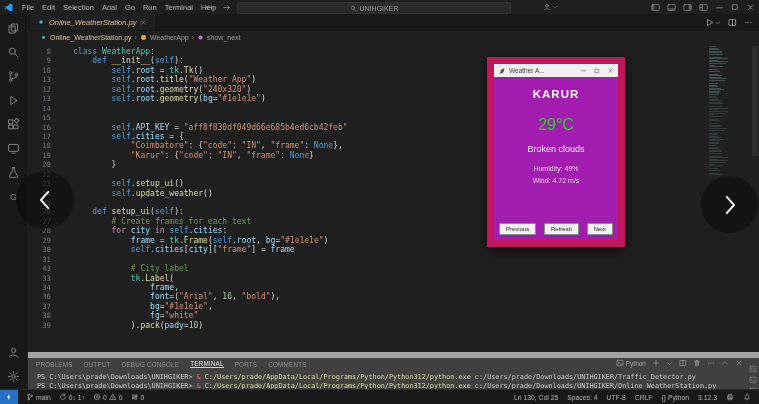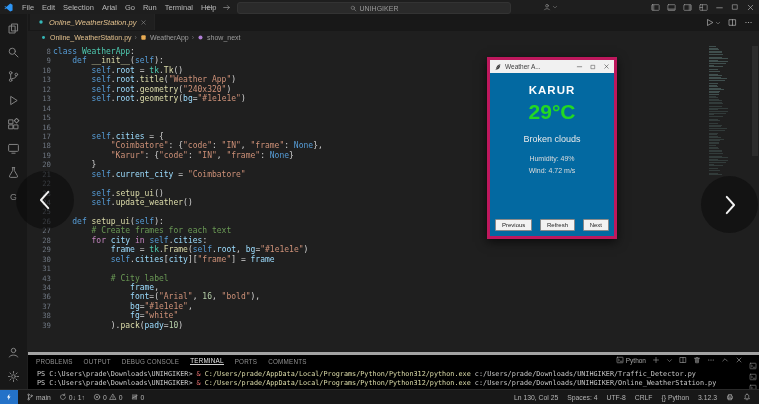--- a/index.html
+++ b/index.html
@@ -31,42 +31,42 @@
   .editor-actions{position:absolute;right:6px;top:14px;height:17px;display:flex;align-items:center;gap:7px;color:#b9b9b9;}
   
   .breadcrumb{position:absolute;left:27px;top:31px;right:0;height:13px;background:#1f1f1f;display:flex;
               align-items:center;gap:3px;padding-left:13px;font-size:7px;color:#9d9d9d;}
   .bc-sep{color:#6a6a6a;}
   .bc-file{color:#e2c08d;}
   
   .editor{position:absolute;left:27px;top:44px;right:0;bottom:52px;background:#1f1f1f;overflow:hidden;}
   .codeline{display:flex;height:9.45px;line-height:9.45px;font-family:"DejaVu Sans Mono",monospace;font-size:8px;}
   .gutter{width:24px;text-align:right;color:#6e7681;font-size:7.3px;flex:none;}
-  .codetext{margin-left:2px;white-space:pre;}
+  .codetext{margin-left:22px;white-space:pre;}
   .tk-k{color:#569cd6}.tk-c{color:#c586c0}.tk-t{color:#4ec9b0}.tk-f{color:#dcdcaa}
   .tk-s{color:#ce9178}.tk-m{color:#6a9955}.tk-v{color:#9cdcfe}.tk-d{color:#b5cea8}.tk-w{color:#d4d4d4}
   .minimap{position:absolute;right:18px;top:46px;width:32px;z-index:2;}
   .mm-bar{height:1px;margin-bottom:0.55px;background:#57706e;opacity:.55;}
   .scrollthumb{position:absolute;right:1px;top:46px;width:6px;height:110px;background:rgba(121,121,121,.16);}
   
-  .wwindow{position:absolute;left:487px;top:57px;width:124px;height:176px;background:#0369a1;
-           border:3px solid #be185d;box-shadow:0 3px 10px rgba(0,0,0,.65);z-index:10;text-align:center;}
+  .wwindow{position:absolute;left:487px;top:57px;width:124px;height:176px;background:#a21caf;
+           border:7px solid #be185d;box-shadow:0 3px 10px rgba(0,0,0,.65);z-index:10;text-align:center;}
   .ww-title{height:13px;background:#f1f1f1;color:#3c3c3c;display:flex;align-items:center;gap:3px;
             padding:0 4px;font-size:6.5px;}
   .ww-ctl{margin-left:auto;display:flex;gap:7px;align-items:center;color:#333;}
   .ww-city{margin-top:11px;font-size:11.5px;font-weight:bold;letter-spacing:1px;color:#fdfdfd;}
-  .ww-temp{margin-top:4px;font-size:21px;font-weight:bold;color:#23d823;}
+  .ww-temp{margin-top:16px;font-size:16px;font-weight:normal;color:#23d823;}
   .ww-cond{margin-top:10px;font-size:9px;color:#eaeaea;}
   .ww-hum{margin-top:11px;font-size:7px;color:#dcdcdc;}
   .ww-wind{margin-top:5px;font-size:7px;color:#dcdcdc;}
   .ww-buttons{position:absolute;left:5px;right:5px;bottom:5px;display:flex;justify-content:space-between;}
   .ww-btn{background:#f2f2f2;border:1px solid #8a8a8a;border-radius:1px;font-size:6px;color:#222;
           padding:2px 6px;font-family:"Liberation Sans",sans-serif;}
   
-  .panel{position:absolute;left:27px;top:352px;right:0;height:38px;background:#000000;border-top:3px solid #a3a3a3;}
+  .panel{position:absolute;left:27px;top:352px;right:0;height:38px;background:#404040;border-top:6px solid #a3a3a3;}
   .panel-tabs{height:12px;display:flex;align-items:center;gap:11px;padding-left:9px;font-size:6.3px;
               color:#919191;letter-spacing:.2px;}
   .ptab-active{color:#e4e4e4;border-bottom:1px solid #cfcfcf;}
   .panel-right{position:absolute;right:16px;top:1px;display:flex;align-items:center;gap:6px;color:#a6a6a6;font-size:6.5px;}
   .termlines{margin-top:3px;padding-left:10px;font-family:"DejaVu Sans Mono",monospace;font-size:6.8px;
              line-height:9px;white-space:pre;overflow:hidden;}
   .tm-p{color:#cccccc}.tm-a{color:#e06c6c}.tm-y{color:#dcdcaa}.tm-g{color:#c8c8c8}
   .term-side{position:absolute;right:2px;top:7px;display:flex;flex-direction:column;gap:3px;color:#8f8f8f;}
   
   .statusbar{position:absolute;left:0;right:0;bottom:0;height:14px;background:#181818;border-top:1px solid #2a2a2a;
@@ -342,42 +342,39 @@
         <div class="codeline">
           <span class="gutter">14</span>
           <span class="codetext"></span>
         </div>
         <div class="codeline">
           <span class="gutter">15</span>
           <span class="codetext"><span class="tk-w">        </span></span>
         </div>
         <div class="codeline">
           <span class="gutter">16</span>
+          <span class="codetext"><span class="tk-w">        </span><span class="tk-k">self</span><span class="tk-w">.</span><span class="tk-v">API_KEY</span><span class="tk-w"> = </span><span class="tk-s">"aff8f830df049d66e685b4ed6cb42feb"</span></span>
         </div>
         <div class="codeline">
           <span class="gutter">17</span>
           <span class="codetext"><span class="tk-w">        </span><span class="tk-k">self</span><span class="tk-w">.</span><span class="tk-v">cities</span><span class="tk-w"> = {</span></span>
         </div>
         <div class="codeline">
           <span class="gutter">18</span>
           <span class="codetext"><span class="tk-w">            </span><span class="tk-s">"Coimbatore"</span><span class="tk-w">: {</span><span class="tk-s">"code"</span><span class="tk-w">: </span><span class="tk-s">"IN"</span><span class="tk-w">, </span><span class="tk-s">"frame"</span><span class="tk-w">: </span><span class="tk-k">None</span><span class="tk-w">},</span></span>
         </div>
         <div class="codeline">
           <span class="gutter">19</span>
           <span class="codetext"><span class="tk-w">            </span><span class="tk-s">"Karur"</span><span class="tk-w">: {</span><span class="tk-s">"code"</span><span class="tk-w">: </span><span class="tk-s">"IN"</span><span class="tk-w">, </span><span class="tk-s">"frame"</span><span class="tk-w">: </span><span class="tk-k">None</span><span class="tk-w">}</span></span>
         </div>
         <div class="codeline">
           <span class="gutter">20</span>
           <span class="codetext"><span class="tk-w">        }</span></span>
         </div>
         <div class="codeline">
-          <span class="gutter">21</span>
-          <span class="codetext"><span class="tk-w">        </span><span class="tk-k">self</span><span class="tk-w">.</span><span class="tk-v">current_city</span><span class="tk-w"> = </span><span class="tk-s">"Coimbatore"</span></span>
-        </div>
-        <div class="codeline">
           <span class="gutter">22</span>
           <span class="codetext"></span>
         </div>
         <div class="codeline">
           <span class="gutter">23</span>
           <span class="codetext"><span class="tk-w">        </span><span class="tk-k">self</span><span class="tk-w">.</span><span class="tk-f">setup_ui</span><span class="tk-w">()</span></span>
         </div>
         <div class="codeline">
           <span class="gutter">24</span>
           <span class="codetext"><span class="tk-w">        </span><span class="tk-k">self</span><span class="tk-w">.</span><span class="tk-f">update_weather</span><span class="tk-w">()</span></span>
@@ -406,20 +403,24 @@
           <span class="gutter">30</span>
           <span class="codetext"><span class="tk-w">            </span><span class="tk-k">self</span><span class="tk-w">.</span><span class="tk-v">cities</span><span class="tk-w">[</span><span class="tk-v">city</span><span class="tk-w">][</span><span class="tk-s">"frame"</span><span class="tk-w">] = </span><span class="tk-v">frame</span></span>
         </div>
         <div class="codeline">
           <span class="gutter">31</span>
           <span class="codetext"></span>
         </div>
         <div class="codeline">
           <span class="gutter">43</span>
           <span class="codetext"><span class="tk-w">            </span><span class="tk-m"># City label</span></span>
+        </div>
+        <div class="codeline">
+          <span class="gutter">33</span>
+          <span class="codetext"><span class="tk-w">            </span><span class="tk-t">tk</span><span class="tk-w">.</span><span class="tk-f">Label</span><span class="tk-w">(</span></span>
         </div>
         <div class="codeline">
           <span class="gutter">34</span>
           <span class="codetext"><span class="tk-w">                </span><span class="tk-v">frame</span><span class="tk-w">,</span></span>
         </div>
         <div class="codeline">
           <span class="gutter">36</span>
           <span class="codetext"><span class="tk-w">                </span><span class="tk-v">font</span><span class="tk-w">=(</span><span class="tk-s">"Arial"</span><span class="tk-w">, </span><span class="tk-d">16</span><span class="tk-w">, </span><span class="tk-s">"bold"</span><span class="tk-w">),</span></span>
         </div>
         <div class="codeline">

